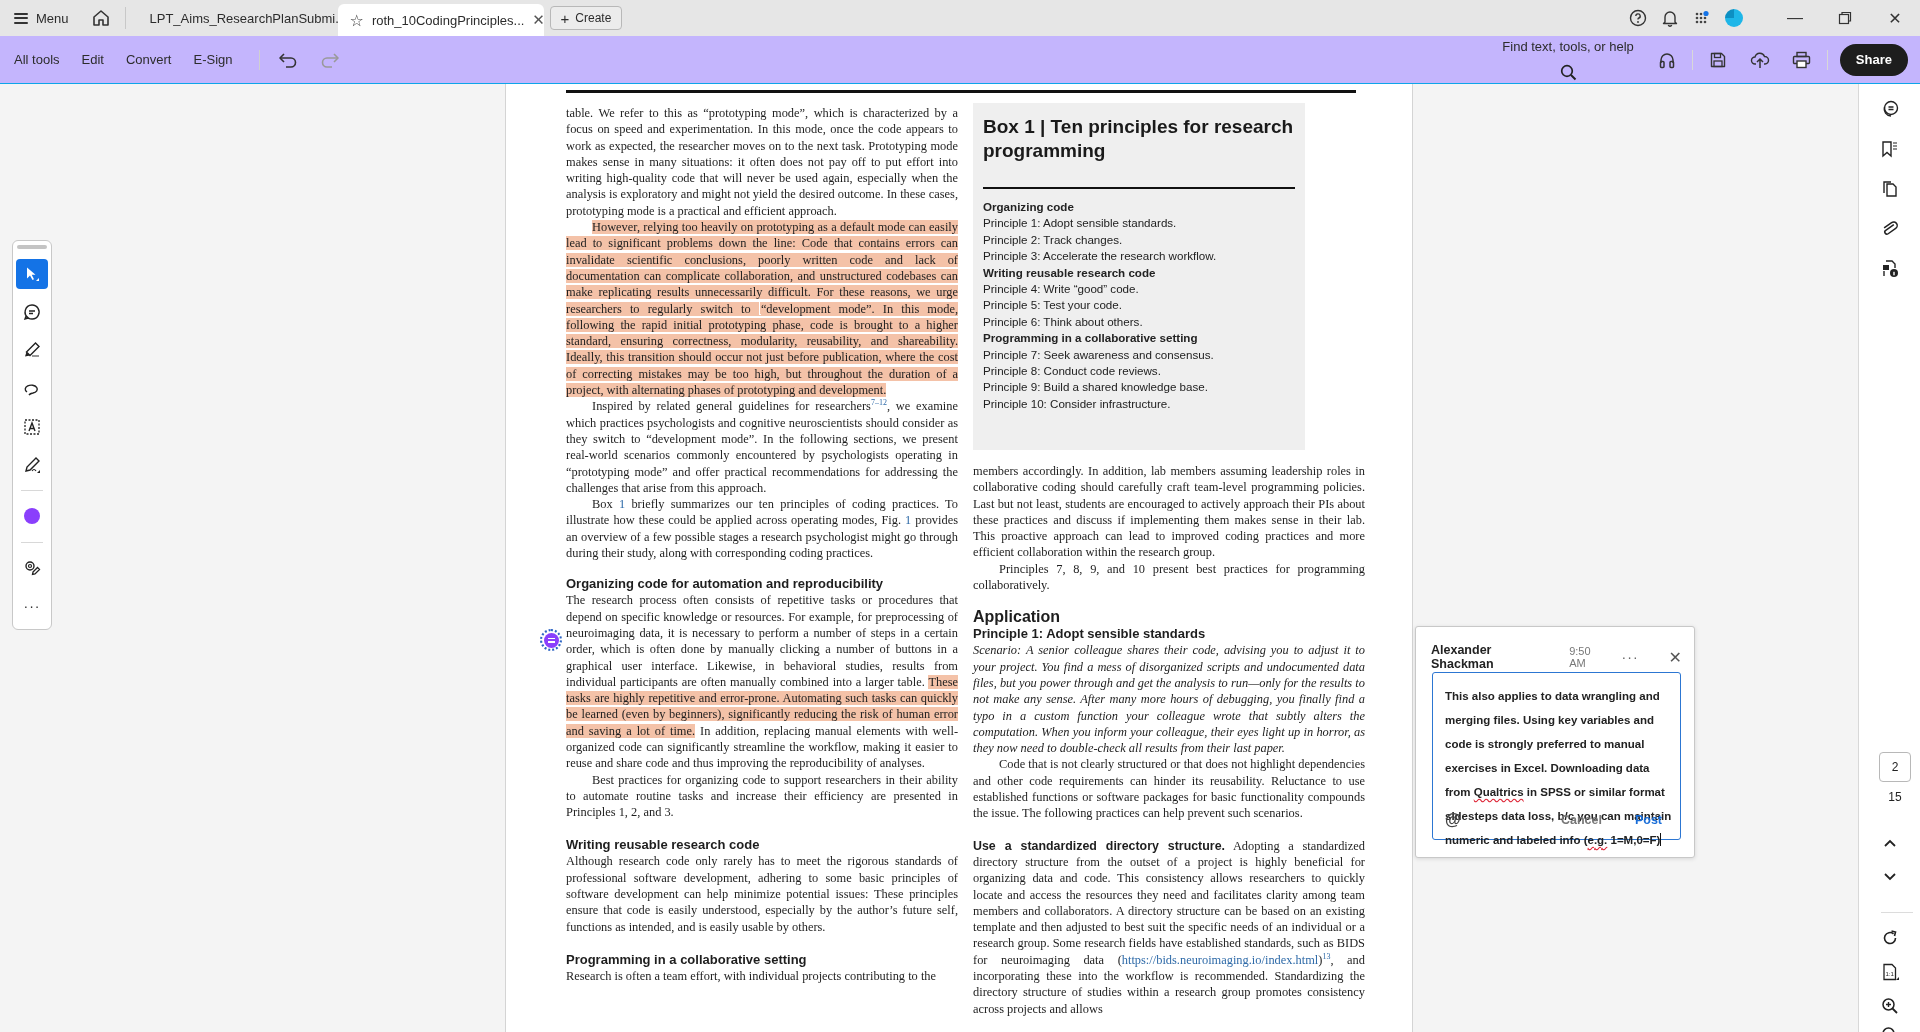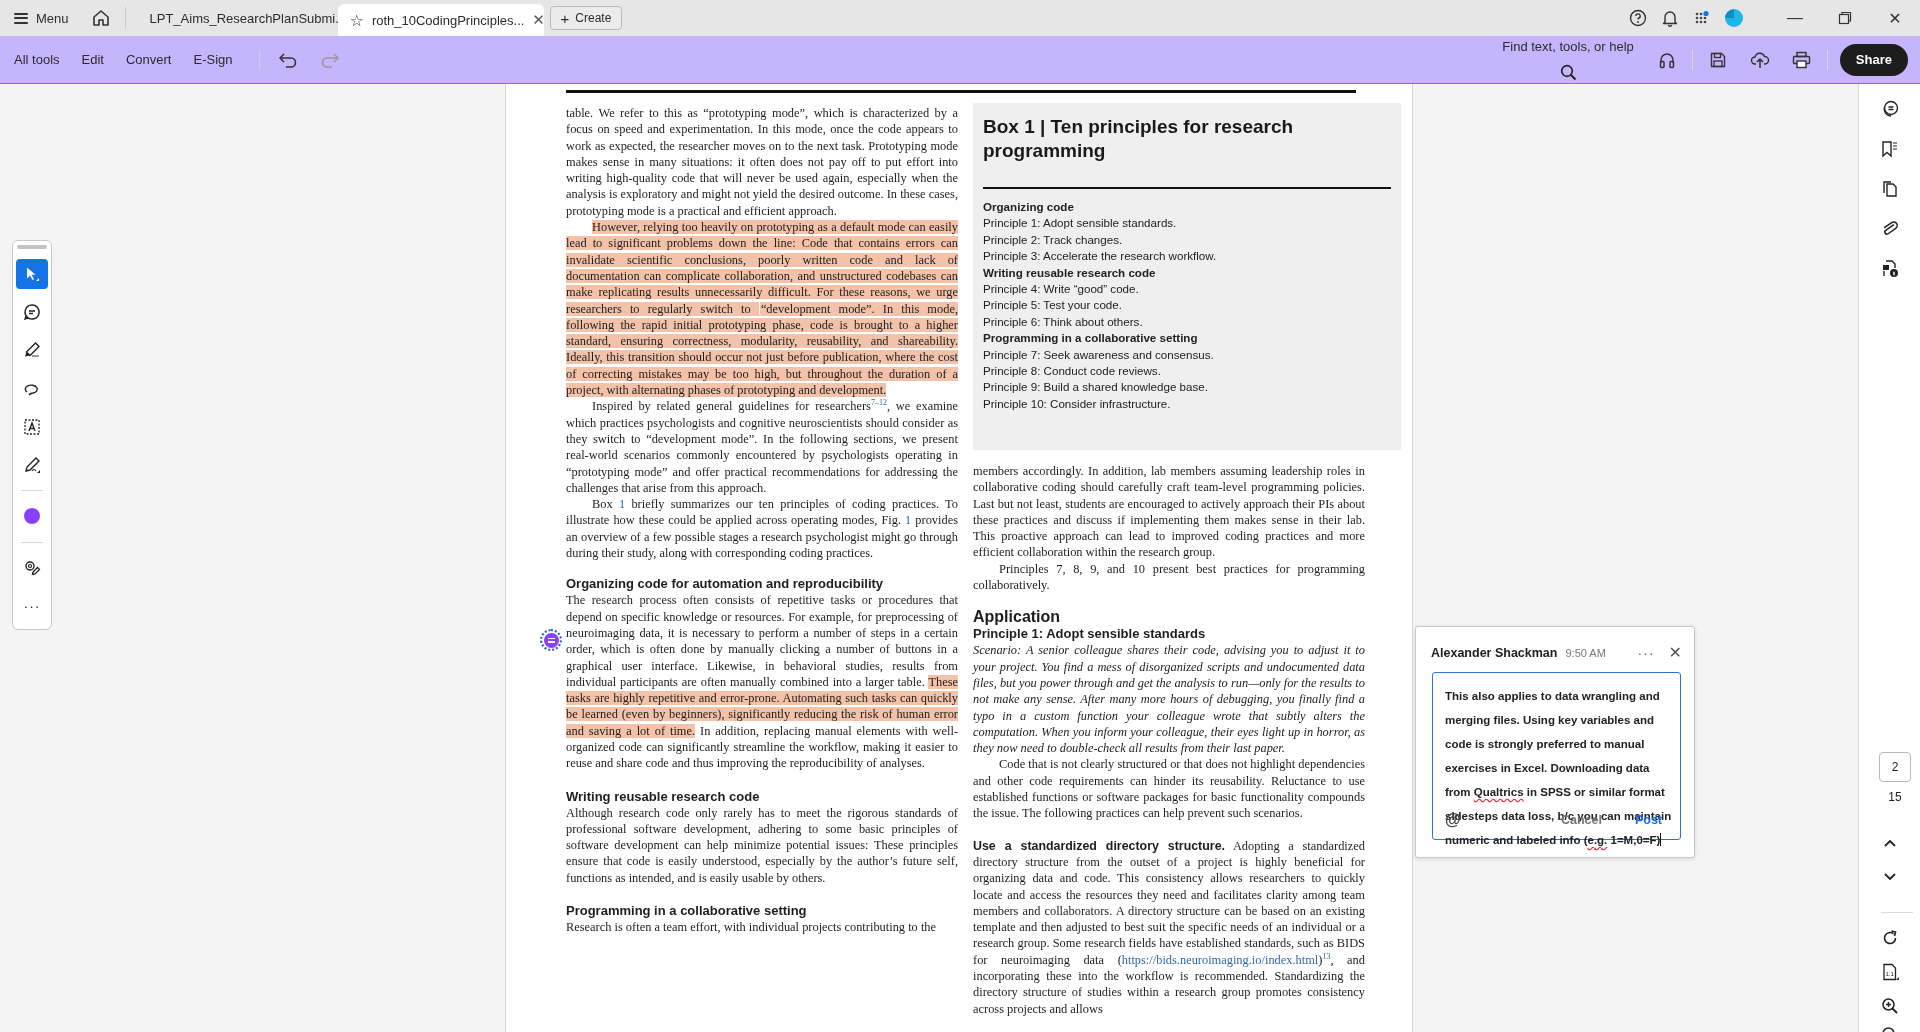--- a/index.html
+++ b/index.html
@@ -54,33 +54,33 @@
   .col p.ind { text-indent: 26px; }
   .hl { background: #f4c2a8; }
   .h2 { font-family: "Liberation Sans", sans-serif; font-size: 13px; font-weight: bold; line-height: 17px; margin-top: 14px; text-align: left; }
   .h2.first { margin-top: 14px; }
   .h1 { font-family: "Liberation Sans", sans-serif; font-size: 16px; font-weight: bold; line-height: 19px; margin-top: 14px; text-align: left; }
   .h3 { font-family: "Liberation Sans", sans-serif; font-size: 13px; font-weight: bold; line-height: 16px; text-align: left; }
   .lead { font-family: "Liberation Sans", sans-serif; font-weight: bold; }
   .it { font-style: italic; }
   .lnk { color: #2e6aa8; }
   sup { font-size: 8px; vertical-align: super; line-height: 0; }
-  .box1 { position: absolute; left: 467px; top: 103px; width: 428px; height: 347px; background: #efefef; padding: 12px 10px 0 10px; font-family: "Liberation Sans", sans-serif; }
+  .box1 { position: absolute; left: 467px; top: 103px; width: 332px; height: 347px; background: #efefef; padding: 12px 10px 0 10px; font-family: "Liberation Sans", sans-serif; }
   .box1-title { font-size: 19px; font-weight: bold; line-height: 24px; color: #1a1a1a; }
   .box1-rule { height: 2px; background: #111; margin: 24px 0 10px 0; }
   .box1-line { font-size: 11.6px; line-height: 16.4px; color: #222; }
   .box1-line.b { font-weight: bold; }
   .sticky { position: absolute; left: 34px; top: 629px; width: 22px; height: 22px; border-radius: 50%; border: 2px dotted #2c64c4; display: flex; align-items: center; justify-content: center; cursor: pointer; }
   .sticky i { width: 15px; height: 15px; border-radius: 50%; background: #8a3ffc; display: flex; flex-direction: column; justify-content: center; align-items: center; gap: 2px; }
   .sticky i b { display: block; width: 7px; height: 1.5px; background: #fff; }
   .cursor-mark { display: inline-block; width: 2px; height: 13px; border-left: 1px solid #fff; border-bottom: 1px solid #fff; vertical-align: -2px; }
 
   
   .comment { position: absolute; left: 1415px; top: 626px; width: 280px; height: 232px; background: #fff; border: 1px solid #c8c8c8; border-radius: 3px; box-shadow: 0 1px 4px rgba(0,0,0,0.12); }
-  .c-head { position: absolute; left: 15px; top: 16px; right: 12px; display: flex; align-items: center; }
+  .c-head { position: absolute; left: 15px; top: 16px; right: 12px; display: flex; align-items: center; gap: 16px; }
   .c-author { font-size: 12.5px; font-weight: bold; color: #222; }
   .c-time { font-size: 11px; color: #777; margin-left: 8px; }
   .c-more { margin-left: auto; font-size: 14px; color: #666; letter-spacing: 1px; cursor: pointer; }
   .c-close { margin-left: 14px; font-size: 16px; color: #555; cursor: pointer; }
   .c-box { position: absolute; left: 16px; top: 45px; width: 249px; height: 168px; border: 1.5px solid #2c76d2; border-radius: 3px; }
   .c-text { position: absolute; left: 12px; top: 11px; right: 4px; font-size: 11.5px; line-height: 24px; color: #222; font-family: "Liberation Sans", sans-serif; font-weight: bold; }
   .c-text .spell { text-decoration: underline wavy #d23; text-underline-offset: 2px; }
   .caret { display: inline-block; width: 1px; height: 13px; background: #111; vertical-align: -2px; }
   .c-at { position: absolute; left: 12px; bottom: 10px; font-size: 16px; color: #444; font-weight: bold; cursor: pointer; }
   .c-cancel { position: absolute; right: 78px; bottom: 12px; font-size: 12.5px; color: #777; font-weight: bold; cursor: pointer; }
@@ -235,20 +235,21 @@
   <div class="page">
     <div class="page-topline"></div>
 
     <div class="col col-left">
       <p>table. We refer to this as “prototyping mode”, which is characterized by a focus on speed and experimentation. In this mode, once the code appears to work as expected, the researcher moves on to the next task. Prototyping mode makes sense in many situations: it often does not pay off to put effort into writing high-quality code that will never be used again, especially when the analysis is exploratory and might not yield the desired outcome. In these cases, prototyping mode is a practical and efficient approach.</p>
       <p class="ind"><span class="hl"><span>However, relying too heavily on prototyping as a default mode can easily lead to significant problems down the line: Code that contains errors can invalidate scientific conclusions, poorly written code and lack of documentation can complicate collaboration, and unstructured codebases can make replicating results unnecessarily difficult. For these reasons, we urge researchers to regularly switch to </span><span class="cursor-mark"></span><span>“development mode”. In this mode, following the rapid initial prototyping phase, code is brought to a higher standard, ensuring correctness, modularity, reusability, and shareability. Ideally, this transition should occur not just before publication, where the cost of correcting mistakes may be too high, but throughout the duration of a project, with alternating phases of prototyping and development.</span></span></p>
       <p class="ind"><span>Inspired by related general guidelines for researchers</span><sup class="lnk">7–12</sup><span>, we examine which practices psychologists and cognitive neuroscientists should consider as they switch to “development mode”. In the following sections, we present real-world scenarios commonly encountered by psychologists operating in “prototyping mode” and offer practical recommendations for addressing the challenges that arise from this approach.</span></p>
       <p class="ind"><span>Box </span><span class="lnk">1</span><span> briefly summarizes our ten principles of coding practices. To illustrate how these could be applied across operating modes, Fig. </span><span class="lnk">1</span><span> provides an overview of a few possible stages a research psychologist might go through during their study, along with corresponding coding practices.</span></p>
       <div class="h2 first">Organizing code for automation and reproducibility</div>
       <p><span>The research process often consists of repetitive tasks or procedures that depend on specific knowledge or resources. For example, for preprocessing of neuroimaging data, it is necessary to perform a number of steps in a certain order, which is often done by manually clicking a number of buttons in a graphical user interface. Likewise, in behavioral studies, results from individual participants are often manually combined into a larger table. </span><span class="hl">These tasks are highly repetitive and error-prone. Automating such tasks can quickly be learned (even by beginners), significantly reducing the risk of human error and saving a lot of time.</span><span> In addition, replacing manual elements with well-organized code can significantly streamline the workflow, making it easier to reuse and share code and thus improving the reproducibility of analyses.</span></p>
+      <p class="ind">Best practices for organizing code to support researchers in their ability to automate routine tasks and increase their efficiency are presented in Principles 1, 2, and 3.</p>
       <div class="h2" style="margin-top:16px">Writing reusable research code</div>
       <p>Although research code only rarely has to meet the rigorous standards of professional software development, adhering to some basic principles of software development can help minimize potential issues: These principles ensure that code is easily understood, especially by the author’s future self, functions as intended, and is easily usable by others.</p>
       <div class="h2" style="margin-top:16px">Programming in a collaborative setting</div>
       <p>Research is often a team effort, with individual projects contributing to the</p>
     </div>
 
     <div class="sticky">
       <i>
           <b></b>
           <b></b>

